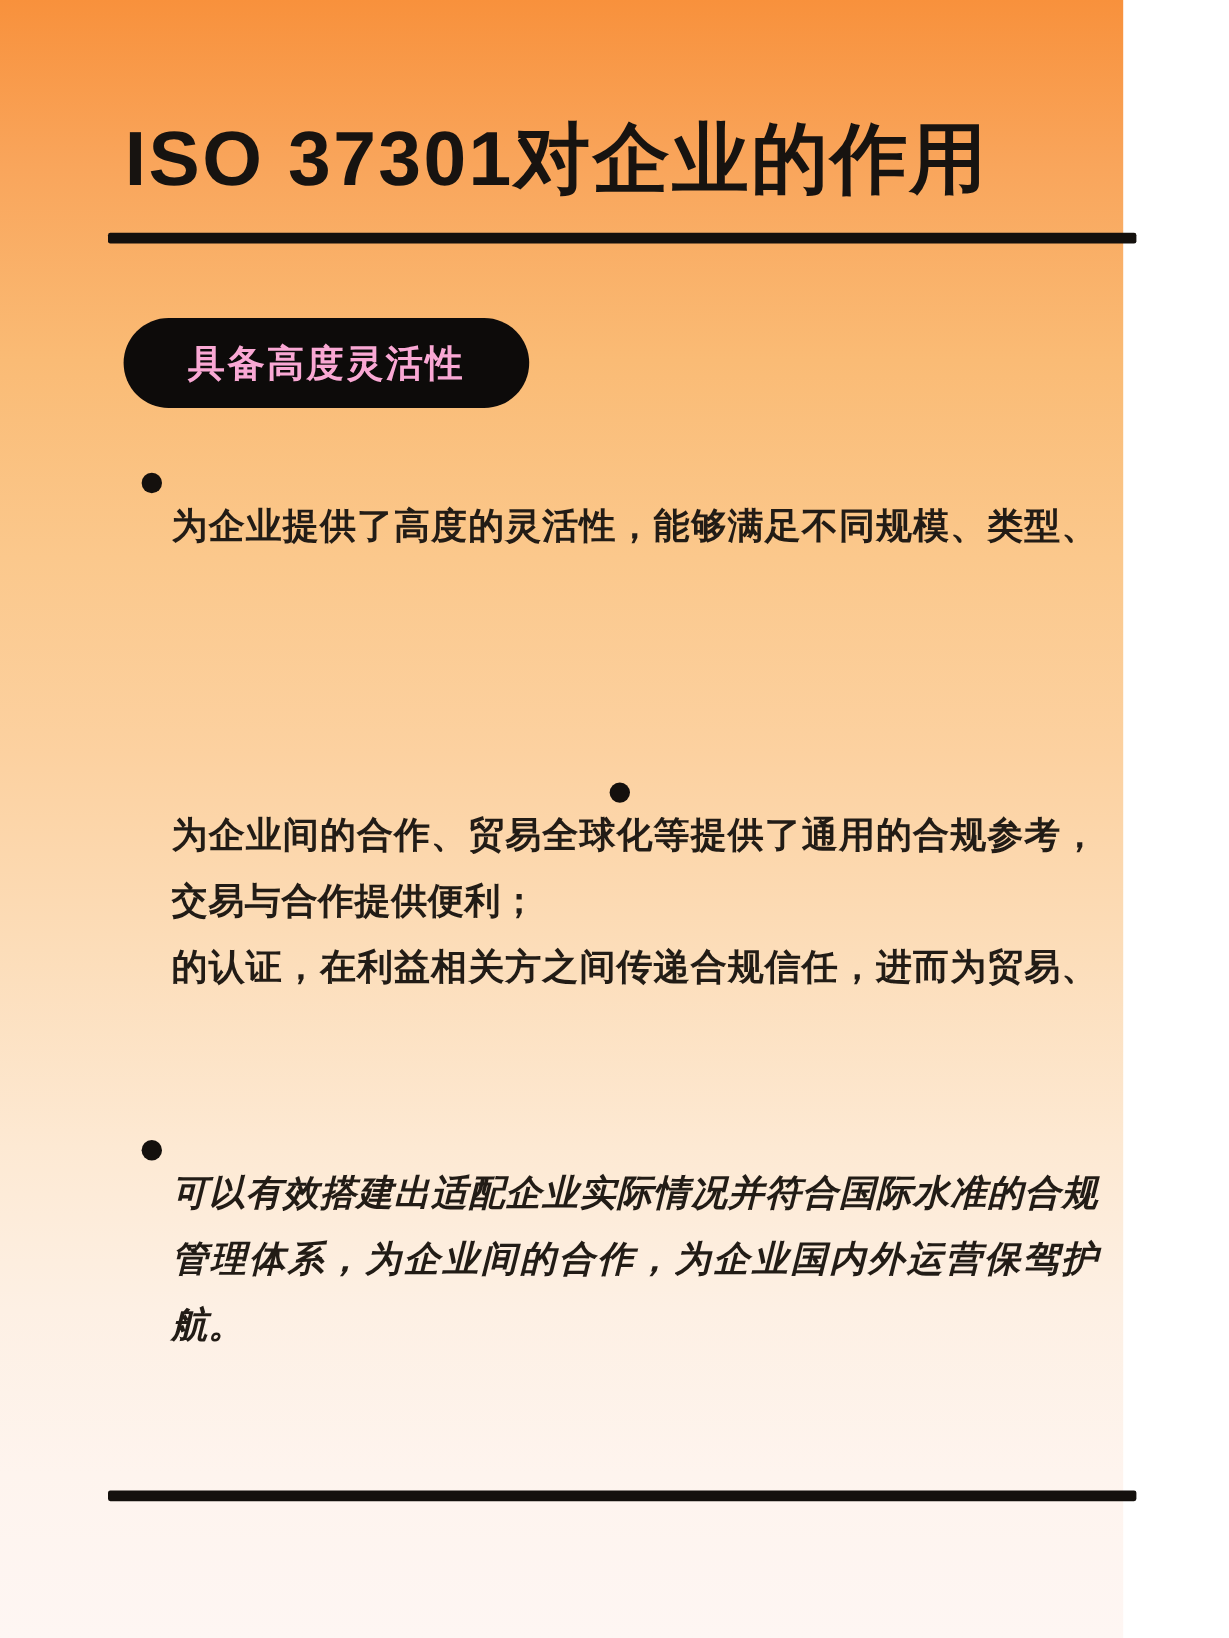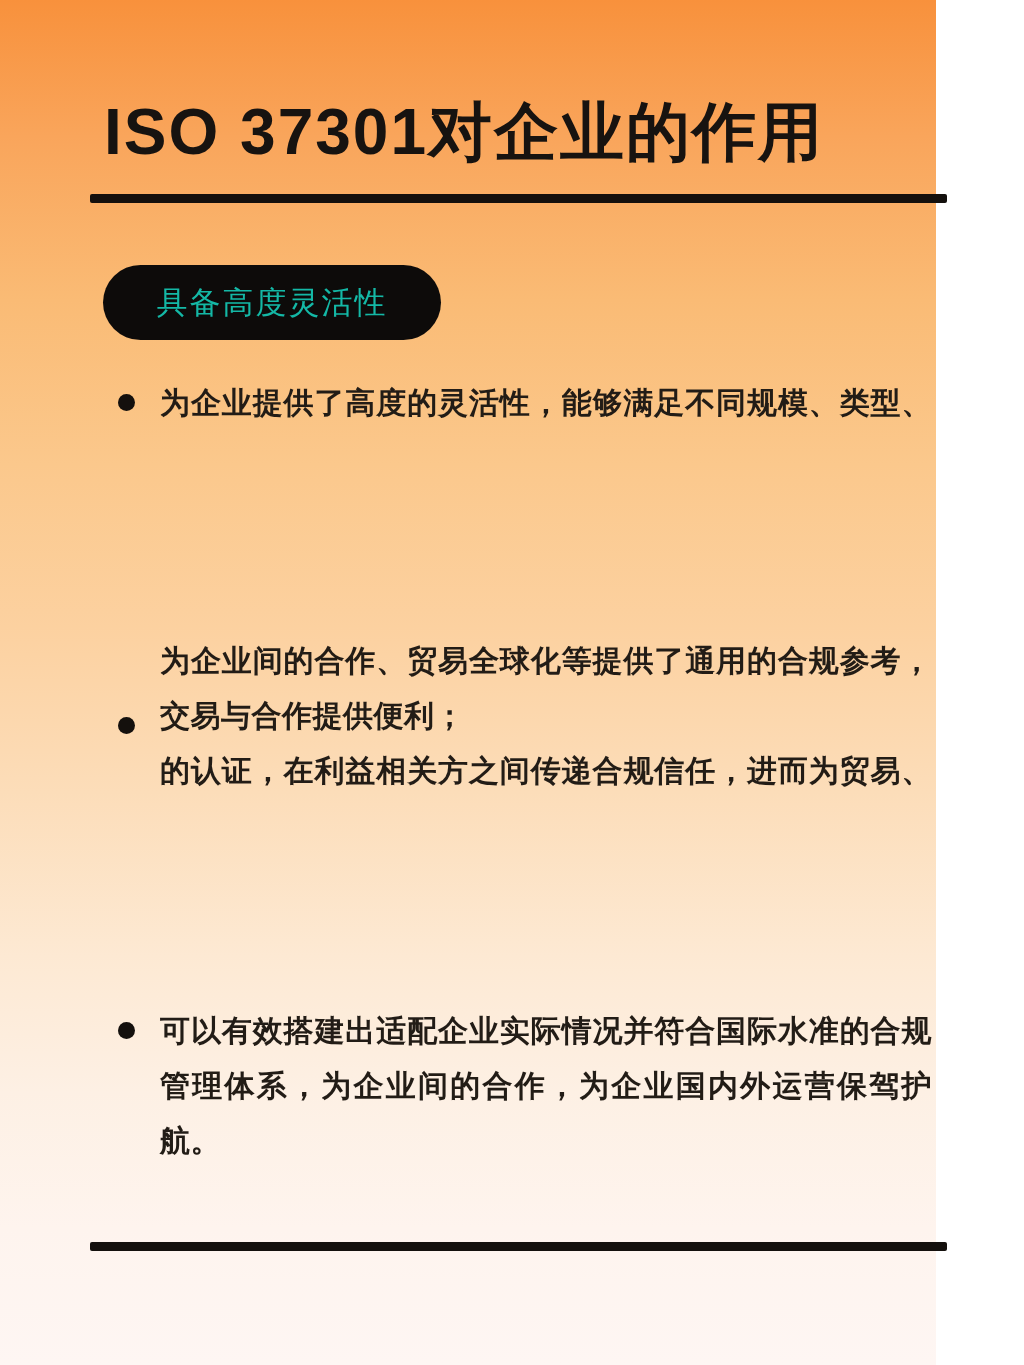--- a/index.html
+++ b/index.html
@@ -55,38 +55,39 @@
     left: 103px;
     width: 338px;
     height: 75px;
     background: #0d0b0a;
     border-radius: 38px;
     display: flex;
     align-items: center;
     justify-content: center;
   }
   .badge-label {
-    color: #14b8a6;
+    color: #f9a8d4;
     font-size: 31px;
-    font-weight: 400;
+    font-weight: 700;
     letter-spacing: 2px;
     white-space: nowrap;
   }
   .badge-1 { top: 265px; }
   .badge-2 { top: 530px; }
   .badge-3 { top: 892px; }
   .bullet {
     position: absolute;
     left: 118px;
     display: flex;
     align-items: flex-start;
+    flex-direction: column;
   }
   .bullet-1 { top: 375px; }
   .bullet-2 { top: 633px; align-items: center; }
-  .bullet-3 { top: 1003px; }
+  .bullet-3 { top: 931px; font-style: italic; }
   .dot {
     flex: none;
     width: 17px;
     height: 17px;
     border-radius: 50%;
     background: #14100d;
     margin-top: 19px;
   }
   .lines {
     margin-left: 25px;

